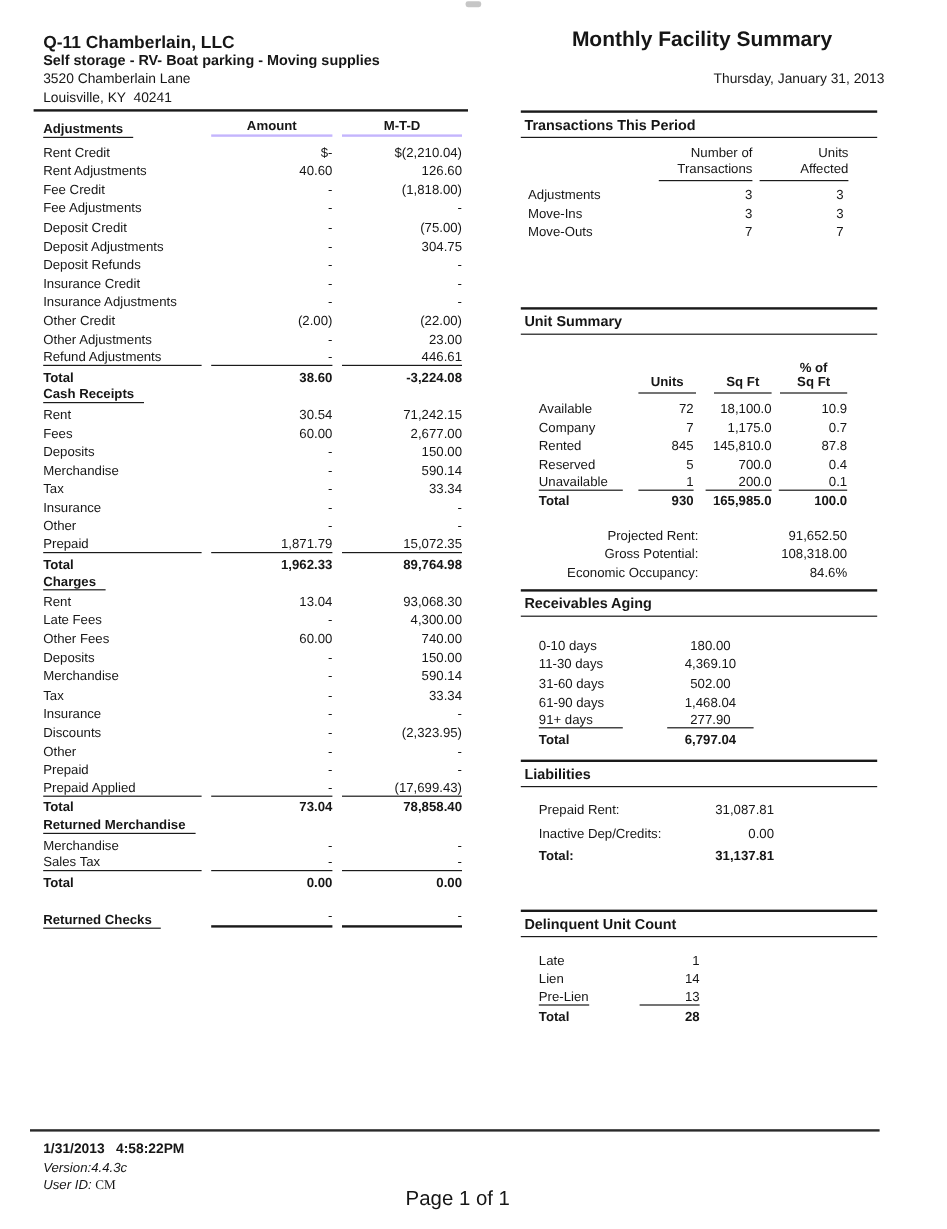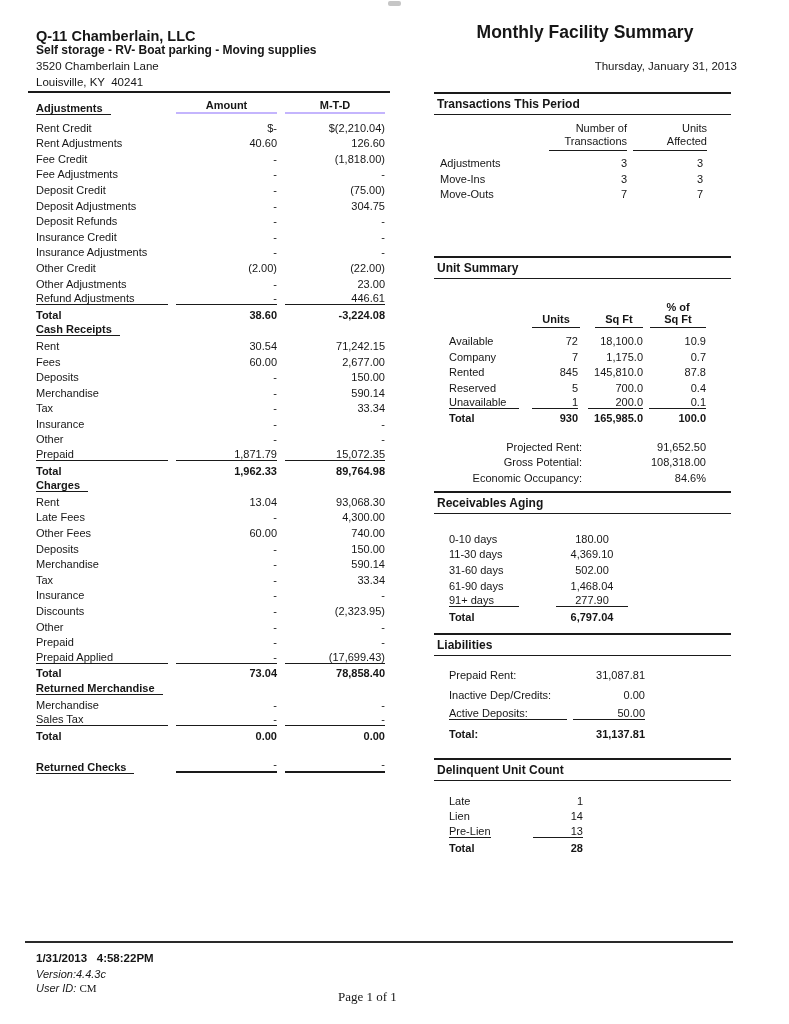--- a/index.html
+++ b/index.html
@@ -81,21 +81,21 @@
   .trow.u > span,.urow.u > span,.rrow.u > span,.lirow.u > span,.drow.u > span{border-bottom:1.5px solid #1a1a1a;}
   .trow.b,.urow.b,.rrow.b,.lirow.b,.drow.b,.mrow.b{font-weight:bold;}
 
   
   .footer-rule{position:absolute;left:25px;top:941px;width:708px;border-top:2px solid #2a2a2a;}
   .f-datetime{position:absolute;left:36px;top:952px;font-size:11.5px;font-weight:bold;}
   .f-version{position:absolute;left:36px;top:968px;font-size:11px;font-style:italic;}
   .f-user{position:absolute;left:36px;top:982px;font-size:11px;}
   .f-user .lbl{font-style:italic;}
   .f-user .val{font-family:"Liberation Serif",serif;}
-  .f-page{position:absolute;left:338px;top:989px;font-size:13px;font-family:Liberation Serif, serif;}
+  .f-page{position:absolute;left:338px;top:989px;font-size:17px;font-family:Liberation Sans, sans-serif;}
 </style>
 </head>
 <body>
 
 <div class="page">
 
   <div class="artifact"></div>
 
   <div class="company">Q-11 Chamberlain, LLC</div>
   <div class="tagline">Self storage - RV- Boat parking - Moving supplies</div>
@@ -441,24 +441,20 @@
     <div class="sechead">Liabilities</div>
     <div class="lirows">
         <div class="lirow">
           <span class="li-label">Prepaid Rent:</span>
           <span class="li-value">31,087.81</span>
         </div>
         <div class="lirow">
           <span class="li-label">Inactive Dep/Credits:</span>
           <span class="li-value">0.00</span>
         </div>
-        <div class="lirow u">
-          <span class="li-label">Active Deposits:</span>
-          <span class="li-value">50.00</span>
-        </div>
         <div class="lirow b">
           <span class="li-label">Total:</span>
           <span class="li-value">31,137.81</span>
         </div>
       </div>
   </div>
 
   <div class="rsec sec-dq">
     <div class="sechead">Delinquent Unit Count</div>
     <div class="drows">

